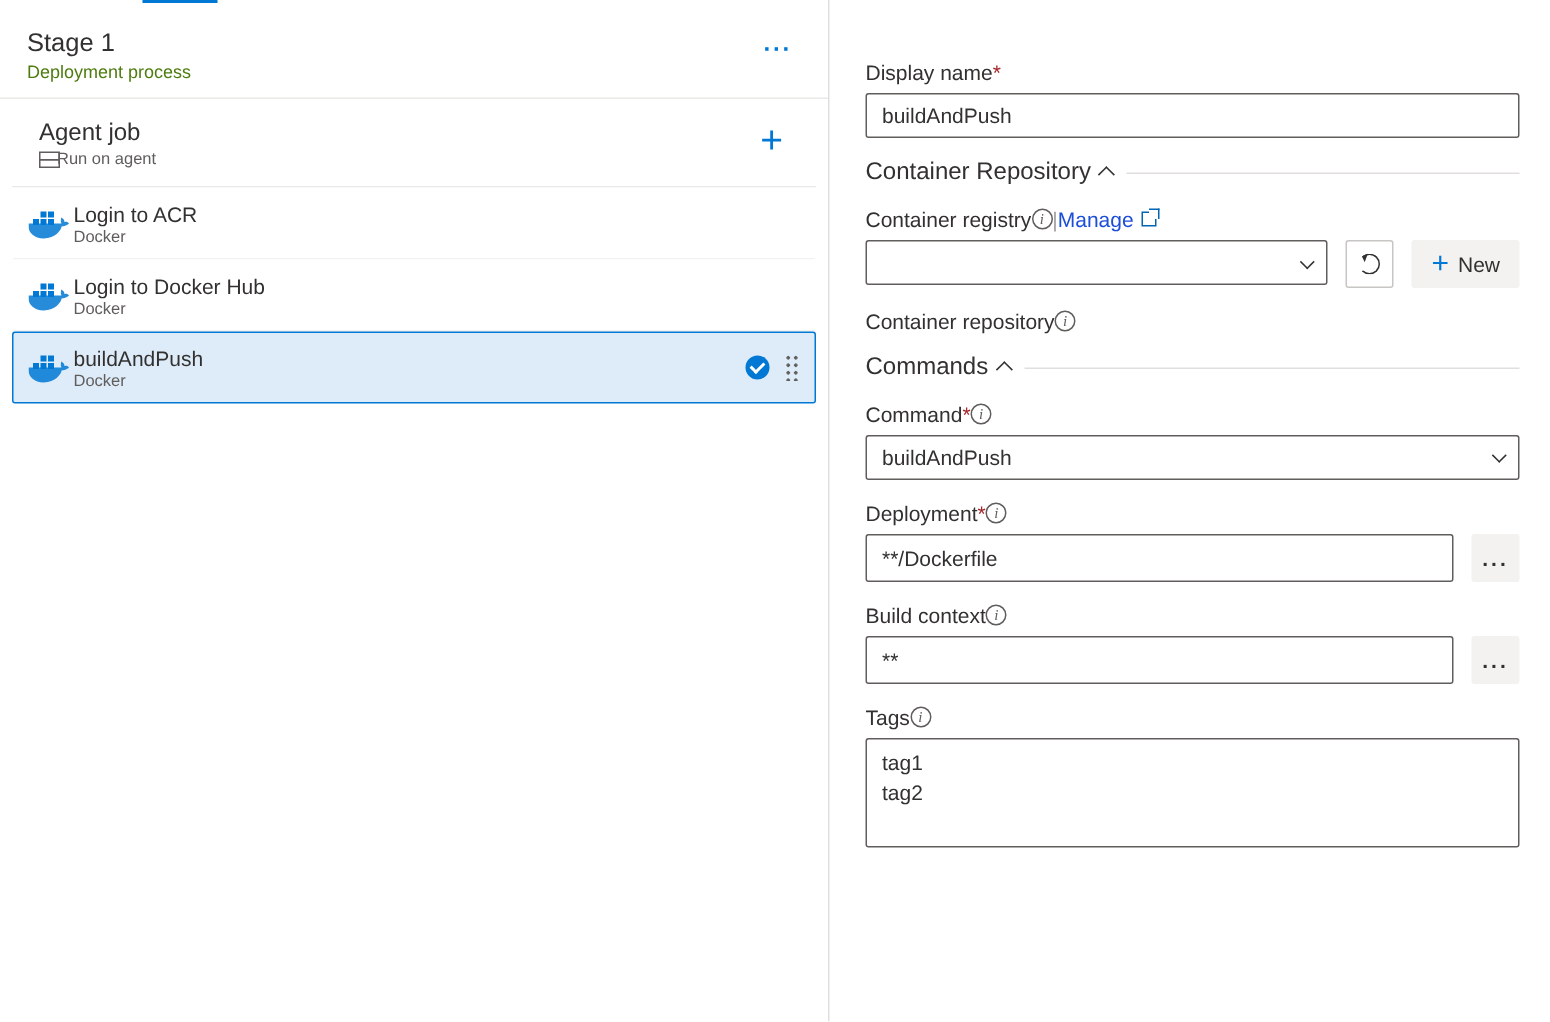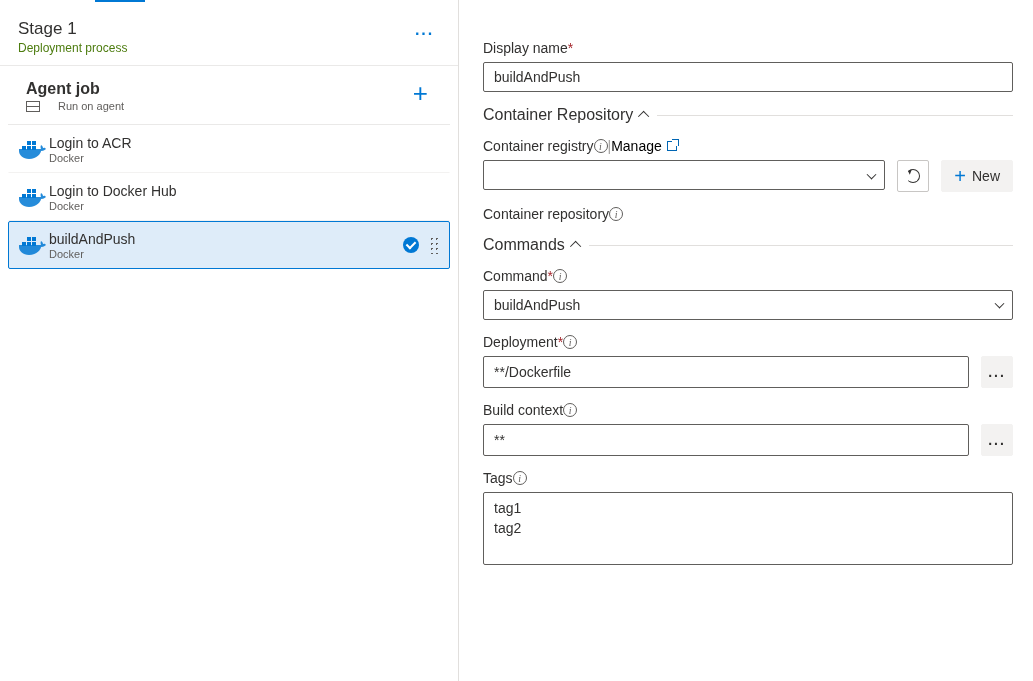--- a/index.html
+++ b/index.html
@@ -12,21 +12,21 @@
     height: 681px;
     width: 1033px;
     overflow: hidden;
   }
   .app {
     display: flex;
     height: 100%;
   }
   
   .left {
-    width: 459px;
+    width: 553px;
     border-right: 1px solid #e1dfdd;
     display: flex;
     flex-direction: column;
   }
   .tab-strip {
     height: 5px;
     display: flex;
     padding-left: 95px;
   }
   .tab-active {
@@ -49,24 +49,24 @@
     color: #0078d4; font-size: 16px; letter-spacing: 1px;
     padding: 6px; cursor: pointer; font-weight: bold;
   }
   .job-header {
     padding: 14px 18px 12px 18px;
     border-bottom: 1px solid #eae9e8;
     display: flex; align-items: flex-start; justify-content: space-between;
     cursor: pointer;
     margin: 0 8px;
   }
-  .job-title { font-size: 16px; font-weight: 700; }
+  .job-title { font-size: 16px; font-weight: 400; }
   .job-sub {
     font-size: 11px; color: #605e5c; margin-top: 2px;
-    display: flex; align-items: center; gap: 20px;
+    display: flex; align-items: center; gap: 0;
   }
   .plus-btn {
     color: #0078d4; font-size: 26px; font-weight: 200; line-height: 1;
     cursor: pointer; padding: 0 4px;
   }
   .task-list { padding: 0 8px; }
   .task-item {
     display: flex; align-items: center;
     padding: 8px 10px;
     border: 1px solid transparent;
@@ -124,21 +124,21 @@
   }
   .req { color: #a4262c; }
   .info-icon {
     width: 14px; height: 14px; border: 1px solid #605e5c; border-radius: 50%;
     display: inline-flex; align-items: center; justify-content: center;
     font-size: 10px; color: #605e5c; font-style: italic; font-family: serif;
     cursor: pointer;
   }
   .info-icon::after { content: "i"; }
   .divider-v { color: #a19f9d; }
-  .link { color: #000000; cursor: pointer; font-size: 14px; display:inline-flex;align-items:center;gap:5px; }
+  .link { color: #1d4ed8; cursor: pointer; font-size: 14px; display:inline-flex;align-items:center;gap:5px; }
   .ext-icon {
     width:10px;height:10px;border:1px solid #0065b3;position:relative;
   }
   .ext-icon::after{
     content:"";position:absolute;top:-3px;right:-3px;width:6px;height:6px;
     border-top:1px solid #0065b3;border-right:1px solid #0065b3;background:#fff;
   }
   input[type=text], textarea {
     width: 100%; padding: 6px 10px;
     border: 1px solid #605e5c; border-radius: 2px;

